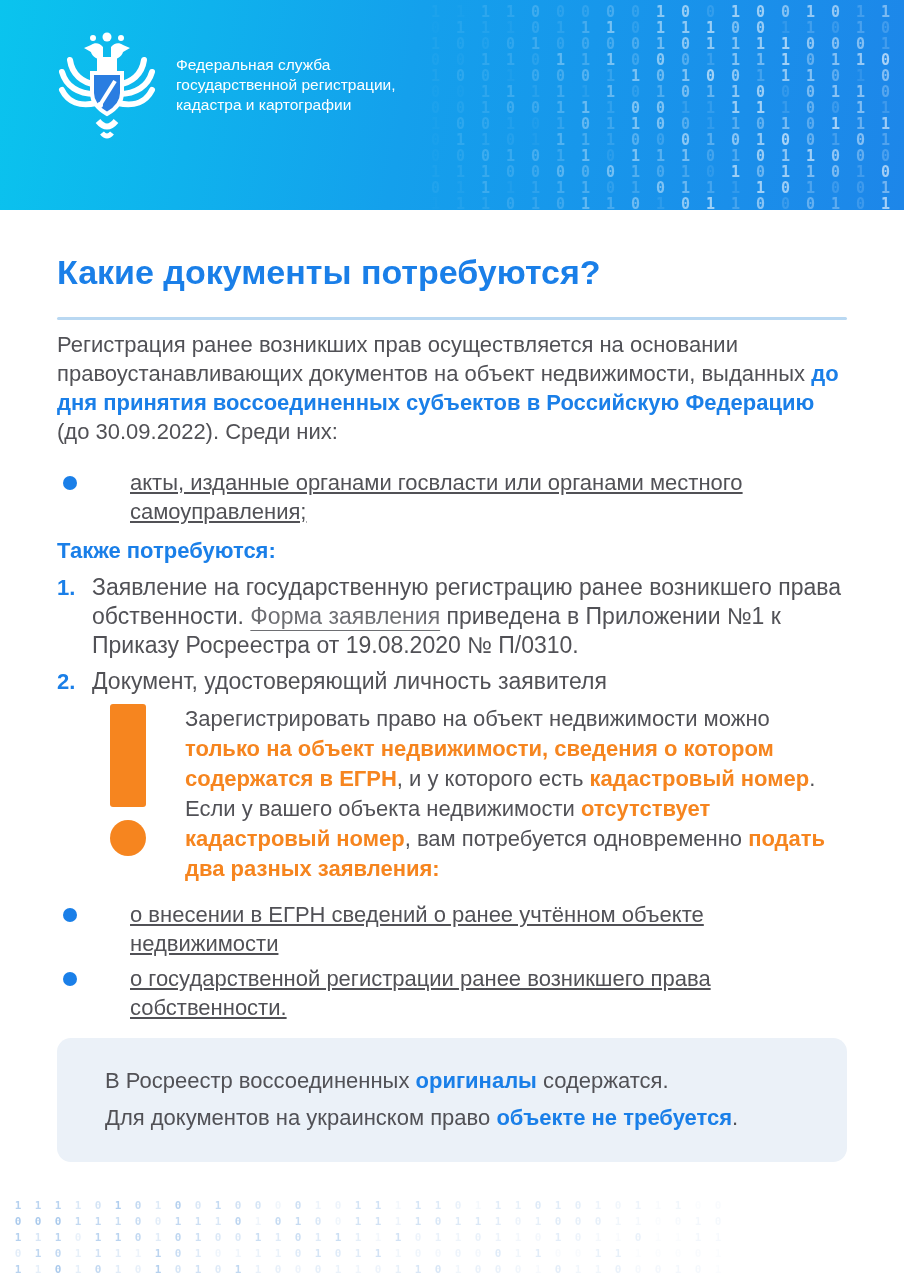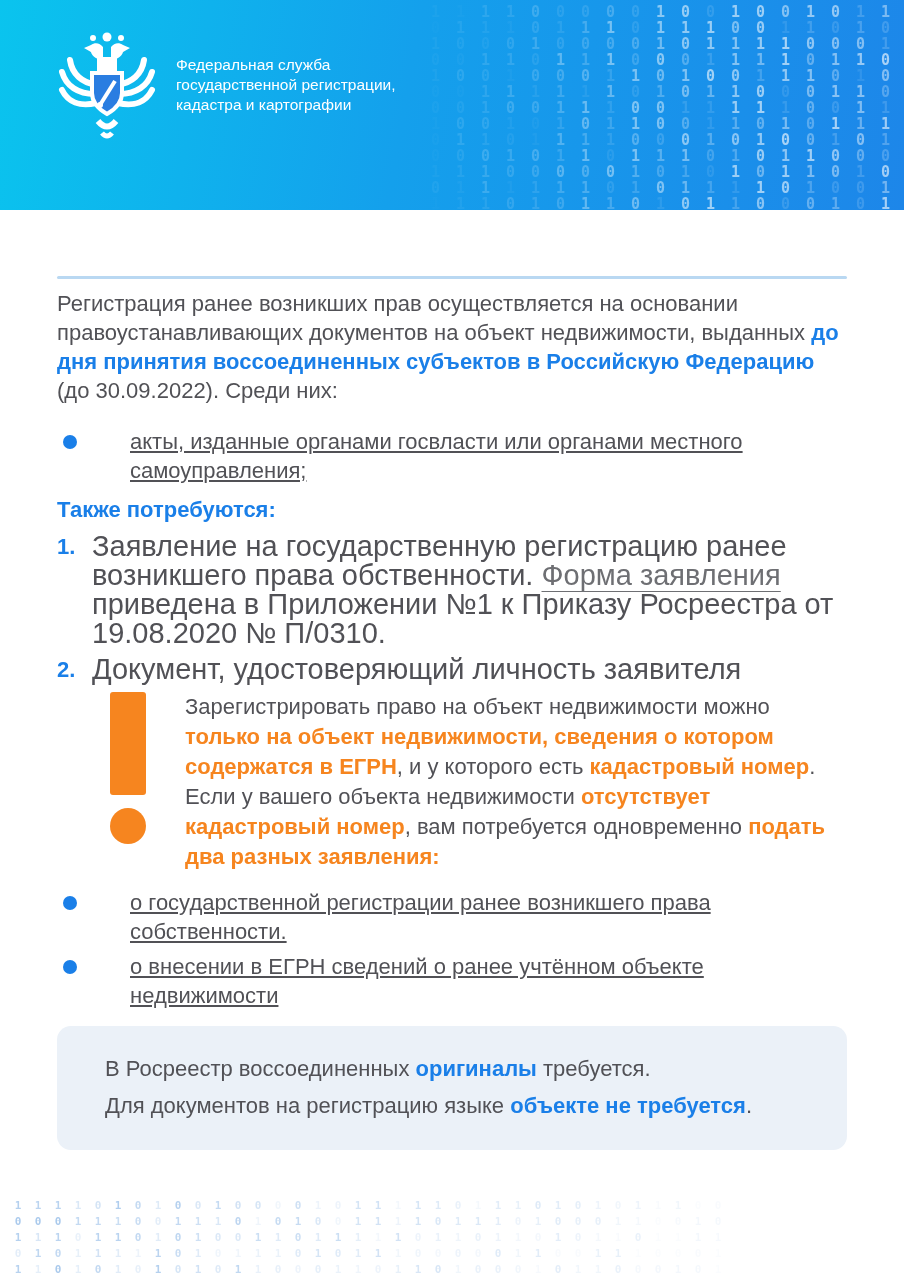--- a/index.html
+++ b/index.html
@@ -45,21 +45,21 @@
   .blist{margin-top:12px;}
   .blist .bitem{display:flex;margin-bottom:6px;text-decoration:underline;}
   .dot{flex:none;width:14px;height:14px;border-radius:50%;background:#1a7fe8;margin:8px 0 0 6px;}
   .btext{margin-left:53px;font-size:22px;line-height:29px;}
   
   .also{margin-top:10px;font-size:22px;line-height:29px;font-weight:700;color:#1a7fe8;}
   
   .nlist{margin-top:8px;}
   .nitem{display:flex;margin-bottom:7px;}
   .num{flex:none;width:35px;font-size:22px;line-height:29px;font-weight:700;color:#1a7fe8;}
-  .ntext{font-size:29px;line-height:29px;max-width:753px;}
+  .ntext{font-size:23px;line-height:29px;max-width:753px;}
   .form-link{color:#6e6f73;text-decoration:underline;text-underline-offset:6px;text-decoration-thickness:1px;cursor:pointer;}
   
   .vazhno{margin-top:6px;font-size:31px;line-height:37px;font-weight:700;color:#f6851f;}
   .imp-row{display:flex;margin-top:8px;}
   .imp-icon{flex:none;width:128px;padding-left:53px;box-sizing:border-box;}
   .excl-bar{width:36px;height:103px;background:#f6851f;border-radius:3px;}
   .excl-dot{width:36px;height:36px;border-radius:50%;background:#f6851f;margin-top:13px;}
   .imp-text{font-size:22px;line-height:30px;max-width:660px;}
   
   .note-box{
@@ -117,20 +117,21 @@
           <div>Федеральная служба</div>
           <div>государственной регистрации,</div>
           <div>кадастра и картографии</div>
         </div>
       </div>
     </div>
   </div>
 
   <div class="main">
 
+    <h1 class="title">Какие документы потребуются?</h1>
     <div class="divider"></div>
 
     <p class="intro"><span>Регистрация ранее возникших прав осуществляется на основании правоустанавливающих документов на объект недвижимости, выданных </span><span class="b-blue">до дня принятия воссоединенных субъектов в Российскую Федерацию</span><span> (до 30.09.2022). Среди них:</span></p>
 
     <div class="blist">
       <div class="bitem">
         <span class="dot"></span>
         <span class="btext">акты, изданные органами госвласти или органами местного самоуправления;</span>
       </div>
     </div>
@@ -153,31 +154,31 @@
       <div class="imp-icon">
         <div class="excl-bar"></div>
         <div class="excl-dot"></div>
       </div>
       <div class="imp-text"><span>Зарегистрировать право на объект недвижимости можно </span><span class="b-orange">только на объект недвижимости, сведения о котором содержатся в ЕГРН</span><span>, и у которого есть </span><span class="b-orange">кадастровый номер</span><span>. Если у вашего объекта недвижимости </span><span class="b-orange">отсутствует кадастровый номер</span><span>, вам потребуется одновременно </span><span class="b-orange">подать два разных заявления:</span></div>
     </div>
 
     <div class="blist" style="margin-top:16px;">
       <div class="bitem">
         <span class="dot"></span>
-        <span class="btext">о государственной регистрации ранее возникшего права собственности.</span>
+        <span class="btext">о внесении в ЕГРН сведений о ранее учтённом объекте недвижимости</span>
       </div>
       <div class="bitem">
         <span class="dot"></span>
-        <span class="btext">о внесении в ЕГРН сведений о ранее учтённом объекте недвижимости</span>
+        <span class="btext">о государственной регистрации ранее возникшего права собственности.</span>
       </div>
     </div>
 
     <div class="note-box">
-      <div><span>В Росреестр воссоединенных </span><span class="b-blue">оригиналы</span><span> требуется.</span></div>
-      <div><span>Для документов на регистрацию языке </span><span class="b-blue">объекте не требуется</span><span>.</span></div>
+      <div><span>В Росреестр воссоединенных </span><span class="b-blue">оригиналы</span><span> содержатся.</span></div>
+      <div><span>Для документов на украинском право </span><span class="b-blue">объекте не требуется</span><span>.</span></div>
     </div>
 
   </div>
 
   <div class="bin-footer" id="binFooter">
       <div class="brow"><span style="opacity: 0.39;">1</span><span style="opacity: 0.35;">1</span><span style="opacity: 0.36;">1</span><span style="opacity: 0.19;">1</span><span style="opacity: 0.22;">0</span><span style="opacity: 0.41;">1</span><span style="opacity: 0.3;">0</span><span style="opacity: 0.17;">1</span><span style="opacity: 0.38;">0</span><span style="opacity: 0.19;">0</span><span style="opacity: 0.3;">1</span><span style="opacity: 0.23;">0</span><span style="opacity: 0.21;">0</span><span style="opacity: 0.07;">0</span><span style="opacity: 0.25;">0</span><span style="opacity: 0.09;">1</span><span style="opacity: 0.09;">0</span><span style="opacity: 0.22;">1</span><span style="opacity: 0.24;">1</span><span style="opacity: 0.06;">1</span><span style="opacity: 0.21;">1</span><span style="opacity: 0.17;">1</span><span style="opacity: 0.11;">0</span><span style="opacity: 0.05;">1</span><span style="opacity: 0.15;">1</span><span style="opacity: 0.12;">1</span><span style="opacity: 0.17;">0</span><span style="opacity: 0.15;">1</span><span style="opacity: 0.13;">0</span><span style="opacity: 0.09;">1</span><span style="opacity: 0.07;">0</span><span style="opacity: 0.09;">1</span><span style="opacity: 0.03;">1</span><span style="opacity: 0.07;">1</span><span style="opacity: 0.02;">0</span><span style="opacity: 0.03;">0</span></div>
       <div class="brow"><span style="opacity: 0.43;">0</span><span style="opacity: 0.44;">0</span><span style="opacity: 0.44;">0</span><span style="opacity: 0.3;">1</span><span style="opacity: 0.31;">1</span><span style="opacity: 0.27;">1</span><span style="opacity: 0.28;">0</span><span style="opacity: 0.14;">0</span><span style="opacity: 0.31;">1</span><span style="opacity: 0.25;">1</span><span style="opacity: 0.19;">1</span><span style="opacity: 0.34;">0</span><span style="opacity: 0.08;">1</span><span style="opacity: 0.29;">0</span><span style="opacity: 0.29;">1</span><span style="opacity: 0.19;">0</span><span style="opacity: 0.07;">0</span><span style="opacity: 0.21;">1</span><span style="opacity: 0.23;">1</span><span style="opacity: 0.09;">1</span><span style="opacity: 0.22;">1</span><span style="opacity: 0.19;">0</span><span style="opacity: 0.17;">1</span><span style="opacity: 0.18;">1</span><span style="opacity: 0.14;">1</span><span style="opacity: 0.09;">0</span><span style="opacity: 0.12;">1</span><span style="opacity: 0.15;">0</span><span style="opacity: 0.12;">0</span><span style="opacity: 0.12;">0</span><span style="opacity: 0.07;">1</span><span style="opacity: 0.05;">1</span><span style="opacity: 0.02;">0</span><span style="opacity: 0.04;">0</span><span style="opacity: 0.06;">1</span><span style="opacity: 0.05;">0</span></div>
       <div class="brow"><span style="opacity: 0.38;">1</span><span style="opacity: 0.2;">1</span><span style="opacity: 0.35;">1</span><span style="opacity: 0.11;">0</span><span style="opacity: 0.35;">1</span><span style="opacity: 0.36;">1</span><span style="opacity: 0.31;">0</span><span style="opacity: 0.15;">1</span><span style="opacity: 0.33;">0</span><span style="opacity: 0.25;">1</span><span style="opacity: 0.18;">0</span><span style="opacity: 0.18;">0</span><span style="opacity: 0.27;">1</span><span style="opacity: 0.16;">1</span><span style="opacity: 0.26;">0</span><span style="opacity: 0.16;">1</span><span style="opacity: 0.27;">1</span><span style="opacity: 0.13;">1</span><span style="opacity: 0.06;">1</span><span style="opacity: 0.23;">1</span><span style="opacity: 0.09;">0</span><span style="opacity: 0.11;">1</span><span style="opacity: 0.08;">1</span><span style="opacity: 0.11;">0</span><span style="opacity: 0.09;">1</span><span style="opacity: 0.06;">1</span><span style="opacity: 0.06;">0</span><span style="opacity: 0.14;">1</span><span style="opacity: 0.09;">0</span><span style="opacity: 0.05;">1</span><span style="opacity: 0.03;">1</span><span style="opacity: 0.11;">0</span><span style="opacity: 0.02;">1</span><span style="opacity: 0.02;">1</span><span style="opacity: 0.06;">1</span><span style="opacity: 0.04;">1</span></div>
       <div class="brow"><span style="opacity: 0.14;">0</span><span style="opacity: 0.33;">1</span><span style="opacity: 0.31;">0</span><span style="opacity: 0.12;">1</span><span style="opacity: 0.23;">1</span><span style="opacity: 0.15;">1</span><span style="opacity: 0.09;">1</span><span style="opacity: 0.35;">1</span><span style="opacity: 0.28;">0</span><span style="opacity: 0.16;">1</span><span style="opacity: 0.08;">0</span><span style="opacity: 0.08;">1</span><span style="opacity: 0.1;">1</span><span style="opacity: 0.1;">1</span><span style="opacity: 0.16;">0</span><span style="opacity: 0.21;">1</span><span style="opacity: 0.16;">0</span><span style="opacity: 0.15;">1</span><span style="opacity: 0.23;">1</span><span style="opacity: 0.07;">1</span><span style="opacity: 0.08;">0</span><span style="opacity: 0.06;">0</span><span style="opacity: 0.09;">0</span><span style="opacity: 0.06;">0</span><span style="opacity: 0.16;">0</span><span style="opacity: 0.07;">1</span><span style="opacity: 0.15;">1</span><span style="opacity: 0.03;">0</span><span style="opacity: 0.03;">0</span><span style="opacity: 0.1;">1</span><span style="opacity: 0.12;">1</span><span style="opacity: 0.02;">1</span><span style="opacity: 0.02;">0</span><span style="opacity: 0.02;">0</span><span style="opacity: 0.03;">0</span><span style="opacity: 0.02;">1</span></div>
       <div class="brow"><span style="opacity: 0.37;">1</span><span style="opacity: 0.13;">1</span><span style="opacity: 0.44;">0</span><span style="opacity: 0.13;">1</span><span style="opacity: 0.31;">0</span><span style="opacity: 0.15;">1</span><span style="opacity: 0.12;">0</span><span style="opacity: 0.39;">1</span><span style="opacity: 0.21;">0</span><span style="opacity: 0.24;">1</span><span style="opacity: 0.17;">0</span><span style="opacity: 0.32;">1</span><span style="opacity: 0.11;">1</span><span style="opacity: 0.12;">0</span><span style="opacity: 0.09;">0</span><span style="opacity: 0.13;">0</span><span style="opacity: 0.1;">1</span><span style="opacity: 0.08;">1</span><span style="opacity: 0.09;">0</span><span style="opacity: 0.12;">1</span><span style="opacity: 0.2;">1</span><span style="opacity: 0.2;">0</span><span style="opacity: 0.07;">1</span><span style="opacity: 0.11;">0</span><span style="opacity: 0.11;">0</span><span style="opacity: 0.07;">0</span><span style="opacity: 0.04;">1</span><span style="opacity: 0.14;">0</span><span style="opacity: 0.07;">1</span><span style="opacity: 0.07;">1</span><span style="opacity: 0.11;">0</span><span style="opacity: 0.05;">0</span><span style="opacity: 0.06;">0</span><span style="opacity: 0.06;">1</span><span style="opacity: 0.05;">0</span><span style="opacity: 0.02;">1</span></div>

